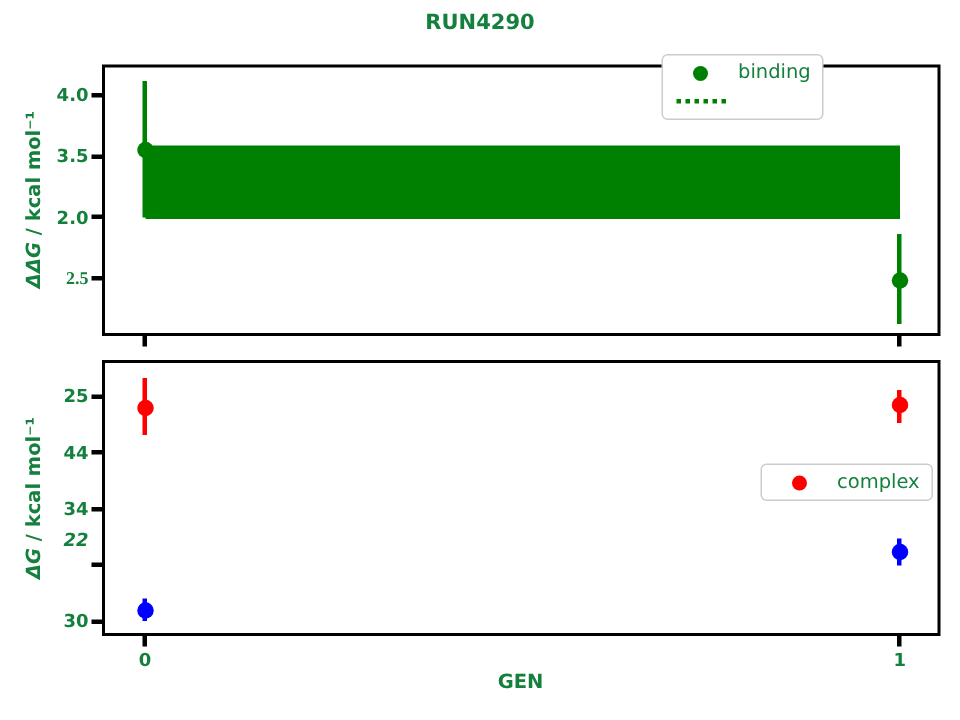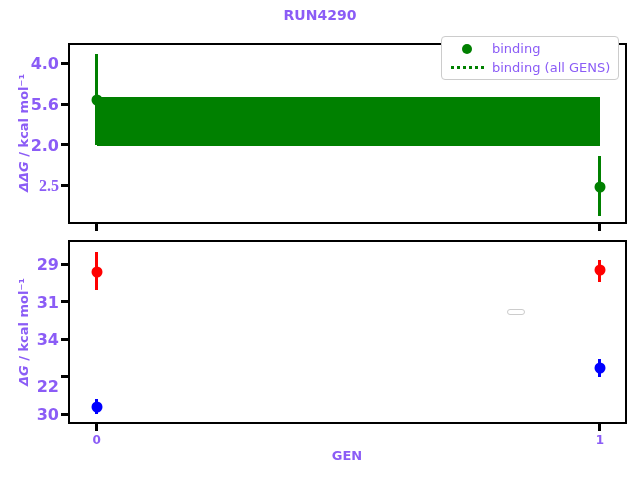--- a/index.html
+++ b/index.html
@@ -1,37 +1,37 @@
 <!DOCTYPE html>
 <html><head>
 <meta charset="utf-8">
 <style>
   html,body { margin:0; padding:0; background:#ffffff; }
   #fig {
     position:relative; width:640px; height:480px; background:#ffffff;
-    font-family:"DejaVu Sans", sans-serif; color:#8b5cf6;
+    font-family:"DejaVu Sans", sans-serif; color:#15803d;
     overflow:hidden;
   }
   #fig-title {
     position:absolute; top:7px; left:50%; transform:translateX(-50%);
     font-size:14px; font-weight:bold; white-space:nowrap;
   }
   .axes { position:absolute; border:2px solid #000; background:#fff; }
   #ax0 { left:68px; top:43px;  width:555px; height:177px; }
   #ax1 { left:68px; top:240px; width:555px; height:180px; }
 
   .band   { position:absolute; }
   .errbar { position:absolute; width:3px; }
   .marker { position:absolute; width:11px; height:11px; border-radius:50%;
             transform:translate(-50%,-50%); }
 
   .ytick { position:absolute; left:-9px; width:7px; height:3px; background:#000; }
   .xtick { position:absolute; bottom:-9px; width:3px; height:7px; background:#000; }
   .yticklabel { position:absolute; left:-11px; transform:translate(-100%,-50%);
-                font-size:16px; font-weight:bold; white-space:nowrap; }
+                font-size:12px; font-weight:bold; white-space:nowrap; }
   .xticklabel { position:absolute; top:calc(100% + 11px); transform:translate(-50%,0);
                 font-size:12px; font-weight:bold; }
 
   .ylabel {
     position:absolute; transform:translate(-50%,-50%) rotate(-90deg);
     font-size:13px; font-weight:bold; white-space:nowrap;
   }
   #ylabel0 { left:23px; top:133px; }
   #ylabel1 { left:23px; top:332px; }
   #xlabel {
@@ -62,45 +62,45 @@
       <div class="band" style="left: 26.6682px; top: 52.4444px; width: 503.173px; height: 48.3472px; background: rgb(0, 128, 0);"></div>
       <div class="errbar" style="left: 25.1682px; top: 9.01389px; height: 90.9583px; background: rgb(0, 128, 0);"></div>
       <div class="marker" style="left: 26.6682px; top: 54.9028px; background: rgb(0, 128, 0);"></div>
       <div class="errbar" style="left: 528.341px; top: 110.625px; height: 60.6389px; background: rgb(0, 128, 0);"></div>
       <div class="marker" style="left: 529.841px; top: 141.764px; background: rgb(0, 128, 0);"></div>
       <div class="ytick" style="top: 139.444px;"></div>
       <div class="yticklabel" style="top: 140.944px; font-family: Liberation Serif, serif;">2.5</div>
       <div class="ytick" style="top: 98.4722px;"></div>
       <div class="yticklabel" style="top: 99.9722px;">2.0</div>
       <div class="ytick" style="top: 57.5px;"></div>
-      <div class="yticklabel" style="top: 59px;">5.6</div>
+      <div class="yticklabel" style="top: 59px;">3.5</div>
       <div class="ytick" style="top: 16.5278px;"></div>
       <div class="yticklabel" style="top: 18.0278px;">4.0</div>
       <div class="xtick" style="left: 25.1682px;"></div>
       <div class="xtick" style="left: 528.341px;"></div>
     </div>
   <div class="axes" id="ax1">
       <div class="errbar" style="left: 25.1682px; top: 157.125px; height: 15px; background: rgb(0, 0, 255);"></div>
       <div class="marker" style="left: 26.6682px; top: 164.625px; background: rgb(0, 0, 255);"></div>
       <div class="errbar" style="left: 528.341px; top: 117px; height: 18.375px; background: rgb(0, 0, 255);"></div>
       <div class="marker" style="left: 529.841px; top: 126px; background: rgb(0, 0, 255);"></div>
       <div class="errbar" style="left: 25.1682px; top: 9.75px; height: 38.25px; background: rgb(255, 0, 0);"></div>
       <div class="marker" style="left: 26.6682px; top: 29.625px; background: rgb(255, 0, 0);"></div>
       <div class="errbar" style="left: 528.341px; top: 18px; height: 21.75px; background: rgb(255, 0, 0);"></div>
       <div class="marker" style="left: 529.841px; top: 28.125px; background: rgb(255, 0, 0);"></div>
       <div class="ytick" style="top: 170.625px;"></div>
       <div class="yticklabel" style="top: 172.125px;">30</div>
       <div class="ytick" style="top: 133.125px;"></div>
-      <div class="yticklabel" style="top: 144px;">22</div>
+      <div class="yticklabel" style="top: 118px; font-style: italic;">22</div>
       <div class="ytick" style="top: 95.625px;"></div>
       <div class="yticklabel" style="top: 97.125px;">34</div>
       <div class="ytick" style="top: 58.125px;"></div>
-      <div class="yticklabel" style="top: 59.625px;">31</div>
+      <div class="yticklabel" style="top: 59.625px;">44</div>
       <div class="ytick" style="top: 20.625px;"></div>
-      <div class="yticklabel" style="top: 22.125px;">29</div>
+      <div class="yticklabel" style="top: 22.125px;">25</div>
       <div class="xtick" style="left: 25.1682px;"></div>
       <div class="xticklabel" style="left: 26.6682px;">0</div>
       <div class="xtick" style="left: 528.341px;"></div>
       <div class="xticklabel" style="left: 529.841px;">1</div>
     </div>
 
   <div class="ylabel" id="ylabel0"><i>ΔΔG</i><span> / kcal mol⁻¹</span></div>
   <div class="ylabel" id="ylabel1"><i>ΔG</i><span> / kcal mol⁻¹</span></div>
   <div id="xlabel">GEN</div>
 
@@ -108,19 +108,24 @@
     <div class="lrow">
       <span class="lhandle">
           <span class="dot" style="background: rgb(0, 128, 0);"></span>
         </span>
       <span class="ltext">binding</span>
     </div>
     <div class="lrow">
       <span class="lhandle">
           <span class="dotted" style="border-top-color: rgb(0, 128, 0);"></span>
         </span>
-      <span class="ltext">binding (all GENS)</span>
     </div>
   </div>
 
   <div class="legend" id="legend1">
+    <div class="lrow">
+      <span class="lhandle">
+          <span class="dot" style="background: rgb(255, 0, 0);"></span>
+        </span>
+      <span class="ltext">complex</span>
+    </div>
   </div>
 </div>
 
 </body></html>

